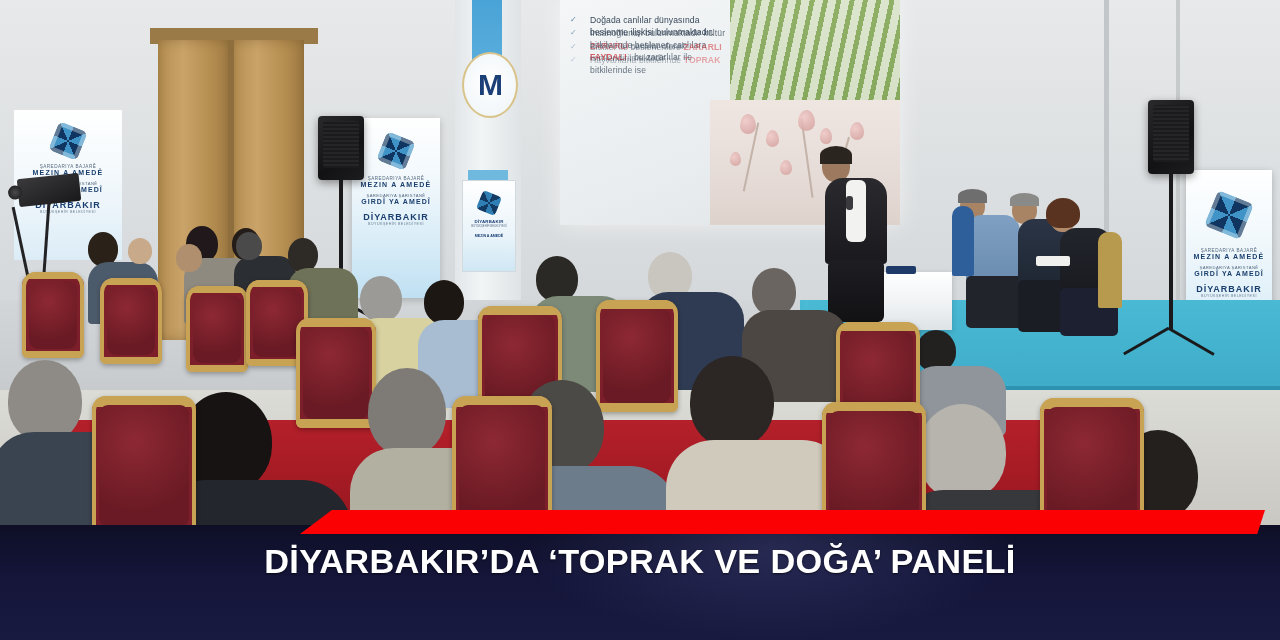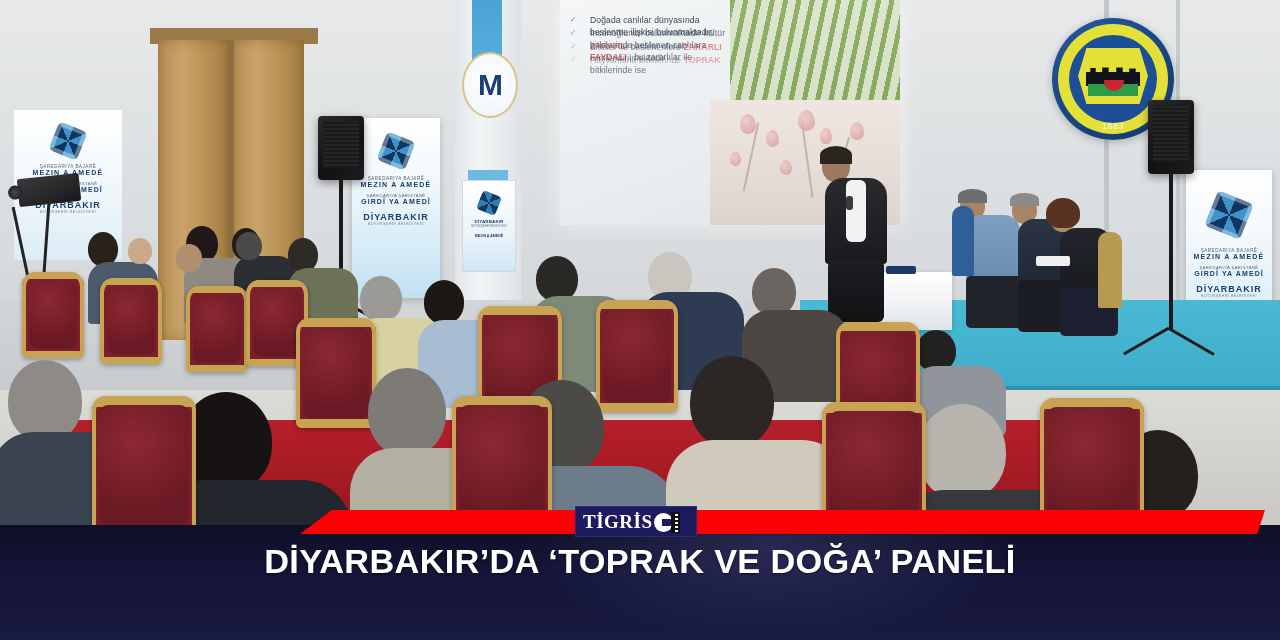--- a/index.html
+++ b/index.html
@@ -307,29 +307,20 @@
     <div class="rollup-r">
       <div class="bn-star big"></div>
       <div class="bn-t1">ŞAREDARIYA BAJARÊ</div>
       <div class="bn-t2">MEZIN A AMEDÊ</div>
       <div class="bn-t3">ŞAREDARIYA ŞARISTANÊ</div>
       <div class="bn-t4">GIRDÎ YA AMEDÎ</div>
       <div class="bn-t5">DİYARBAKIR</div>
       <div class="bn-t6">BÜYÜKŞEHİR BELEDİYESİ</div>
     </div>
 
-    <div class="coc">
-      <div class="coc-ring"></div>
-      <div class="coc-inner"></div>
-      <div class="coc-shield"></div>
-      <div class="coc-wall"></div>
-      <div class="coc-green"></div>
-      <div class="coc-red"></div>
-      <div class="coc-year">1883</div>
-    </div>
 
     <div class="stage"></div>
     <div class="stage-left"></div>
     <div class="stage-front"></div>
     <div class="floor"></div>
     <div class="carpet"></div>
 
     <div class="pa l">
         <div class="pa-grill"></div>
       </div>
@@ -501,29 +492,15 @@
     <div class="chair" style="left:1040px;top:398px;width:104px;height:138px">
         <div class="pad"></div>
       </div>
   </div>
 
   <div class="bottom"></div>
   <div class="bottom-glow"></div>
 
   <div class="redband"></div>
 
-  <div class="logo-box">
-    <span class="logo-text">TİGRİS</span>
-    <span class="logo-reel">
-      <span class="reel-circle"></span>
-      <span class="reel-cut"></span>
-      <span class="reel-film">
-        <i style="top:2px"></i>
-          <i style="top:6px"></i>
-          <i style="top:10px"></i>
-          <i style="top:14px"></i>
-          <i style="top:18px"></i>
-      </span>
-    </span>
-  </div>
 
   <div class="headline">DİYARBAKIR’DA ‘TOPRAK VE DOĞA’ PANELİ</div>
 </div>
 
 </body></html>

